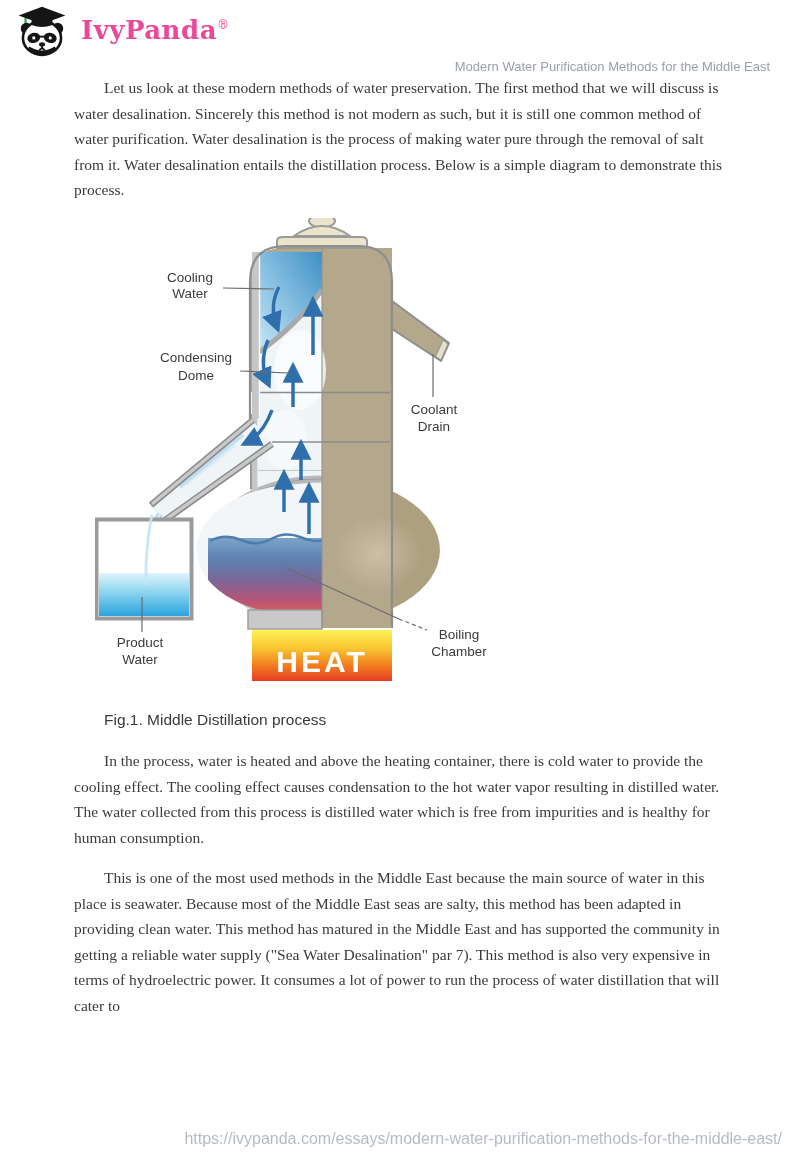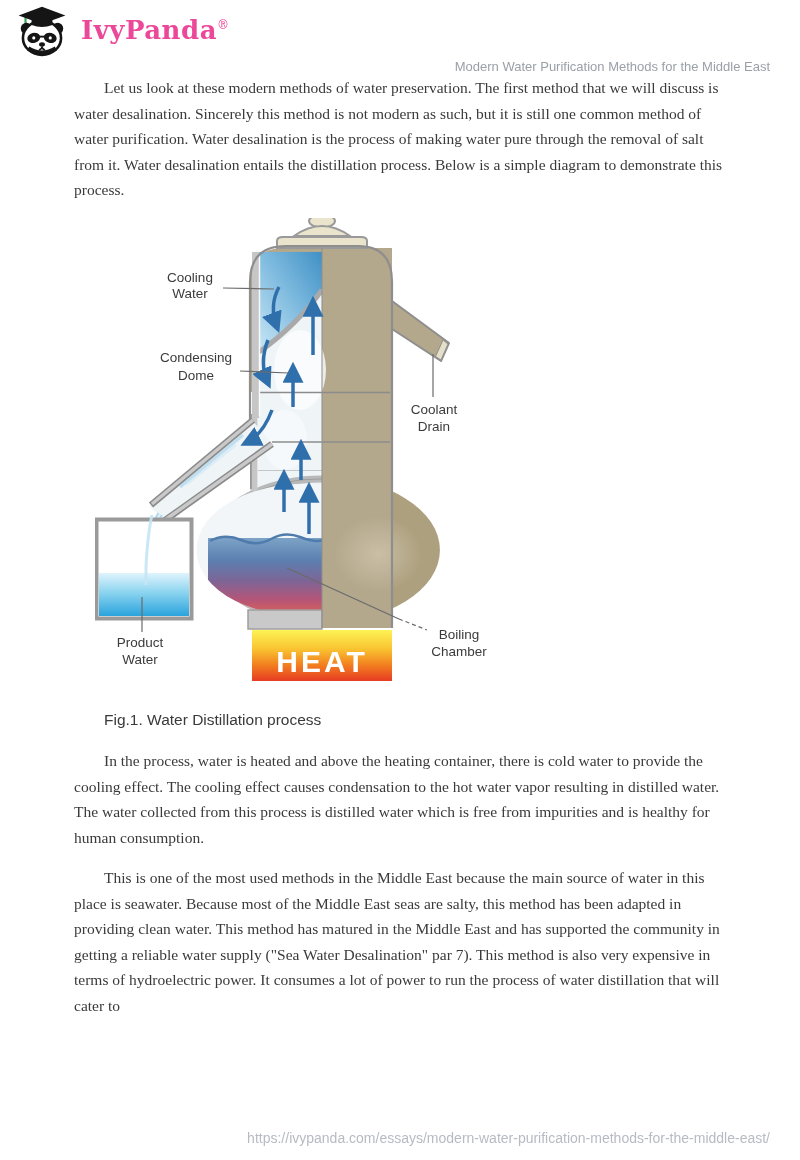--- a/index.html
+++ b/index.html
@@ -11,21 +11,21 @@
          font-weight:700;font-size:26px;color:#ec4899;letter-spacing:.5px;}
   .brand .reg{font-size:12px;position:relative;top:-10px;font-weight:400;}
   .doc-title{position:absolute;right:30px;top:15px;font-size:13px;color:#9aa0a8;margin-top:44px;}
   
   .content{position:absolute;left:74px;top:75px;width:652px;}
   .content p{margin:0 0 15px 0;font-size:15.5px;line-height:25.5px;color:#3a3a3a;}
   .content p.indent{text-indent:30px;font-family:Liberation Serif, serif;}
   .caption{margin:24px 0 16px 0 !important;padding-left:30px;}
   .figure-wrap{position:relative;width:402px;height:465px;margin:10px 0 0 21px;}
   
-  .footer-url{position:absolute;right:30px;top:1130px;font-size:14px;color:#b6bbc3;}
+  .footer-url{position:absolute;right:18px;top:1130px;font-size:16px;color:#b6bbc3;}
   .dlabel{font-size:13.5px;fill:#3b3b3b;}
   .heat-text{font-size:30px;font-weight:700;fill:#ffffff;letter-spacing:3px;}
 </style>
 </head>
 <body>
 
 <div class="page">
 
   <div>
     <svg class="logo" viewBox="0 0 64 60">
@@ -216,20 +216,20 @@
           <text class="dlabel" x="434" y="474">Coolant</text>
           <text class="dlabel" x="434" y="491">Drain</text>
           <text class="dlabel" x="140" y="707">Product</text>
           <text class="dlabel" x="140" y="724">Water</text>
           <text class="dlabel" x="459" y="699">Boiling</text>
           <text class="dlabel" x="459" y="716">Chamber</text>
         </g>
       </svg>
     </div>
 
-    <p class="caption">Fig.1. Water Distillation process</p>
+    <p class="caption">Fig.1. Middle Distillation process</p>
     <p class="indent">In the process, water is heated and above the heating container, there is cold water to provide the cooling effect. The cooling effect causes condensation to the hot water vapor resulting in distilled water. The water collected from this process is distilled water which is free from impurities and is healthy for human consumption.</p>
     <p class="indent">This is one of the most used methods in the Middle East because the main source of water in this place is seawater. Because most of the Middle East seas are salty, this method has been adapted in providing clean water. This method has matured in the Middle East and has supported the community in getting a reliable water supply ("Sea Water Desalination" par 7). This method is also very expensive in terms of hydroelectric power. It consumes a lot of power to run the process of water distillation that will cater to</p>
   </div>
 
   <div class="footer-url">https://ivypanda.com/essays/modern-water-purification-methods-for-the-middle-east/</div>
 
 </div>
 
 </body></html>

